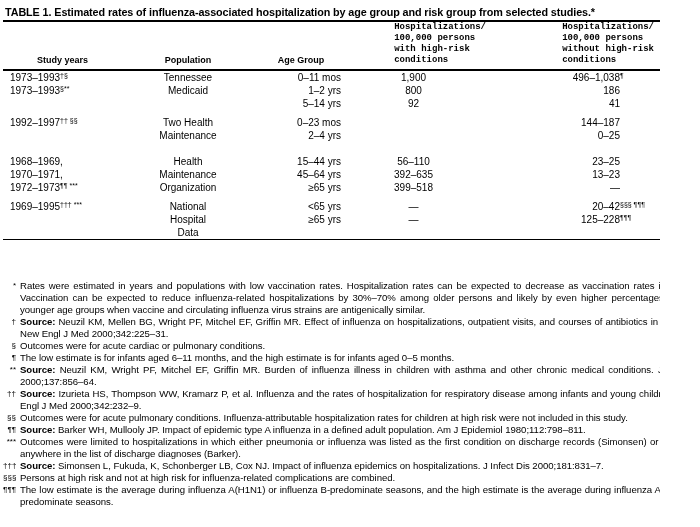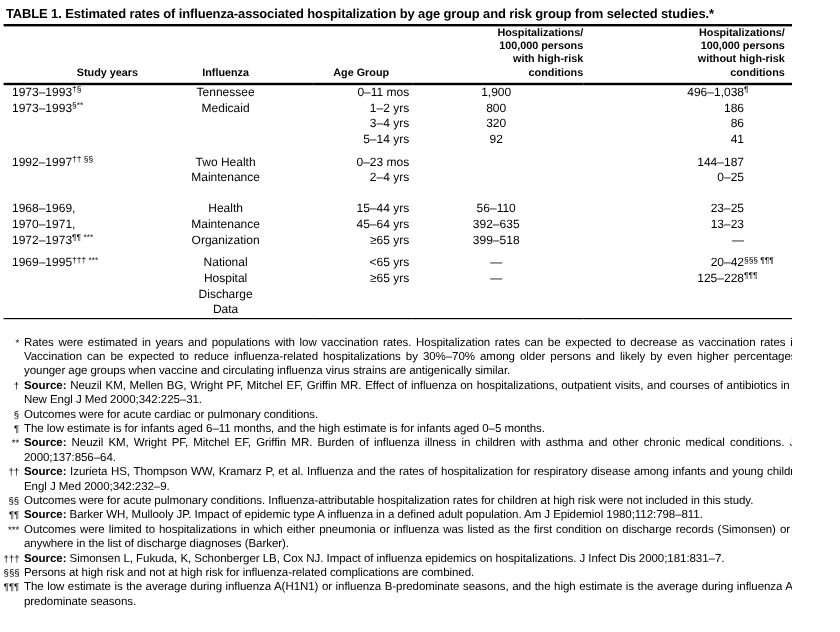--- a/index.html
+++ b/index.html
@@ -19,26 +19,26 @@
   table.tbl {
     position:absolute; left:3px; top:22px; width:694px;
     border-collapse:collapse; table-layout:fixed;
     border-bottom:1px solid #000;
   }
   .tbl thead th {
     vertical-align:bottom; font-size:9px; font-weight:bold;
     line-height:11px; padding:0 0 3px 0;
     border-bottom:2px solid #000;
   }
-  .tbl th.h1 { text-align:right; padding-left:7px; }
+  .tbl th.h1 { text-align:center; padding-left:7px; }
   .tbl th.h2 { text-align:center; }
   .tbl th.h3 { padding-right:3px; }
   .tbl th.h4 { text-align:right; padding-right:0; }
   .tbl th.h5 { text-align:right; padding-right:43px; }
-  .blk { display:inline-block; text-align:right; white-space:pre-line; }
+  .blk { display:inline-block; text-align:left; white-space:pre-line;font-family:Liberation Mono, monospace; }
   .tbl tbody td {
     font-size:10px; height:13px; line-height:13px; padding:0;
     white-space:nowrap; overflow:visible;
   }
   .tbl td.c1 { text-align:left;  padding-left:7px; }
   .tbl td.c2 { text-align:center; }
   .tbl td.c3 { text-align:right; padding-right:3px; }
   .tbl td.c4 { text-align:center; padding-right:3px; }
   .tbl td.c5 { text-align:right; padding-right:77px; }
   .tbl tr.sp6 td  { height:6px;  line-height:6px;  font-size:1px; }
@@ -74,21 +74,21 @@
     <colgroup>
       <col style="width:112px">
         <col style="width:146px">
         <col style="width:83px">
         <col style="width:142px">
         <col style="width:211px">
     </colgroup>
     <thead>
       <tr>
         <th class="h1">Study years</th>
-        <th class="h2">Influenza</th>
+        <th class="h2">Population</th>
         <th class="h3">Age Group</th>
         <th class="h4"><span class="blk">Hospitalizations/
 100,000 persons
 with high-risk
 conditions</span></th>
         <th class="h5"><span class="blk">Hospitalizations/
 100,000 persons
 without high-risk
 conditions</span></th>
       </tr>
@@ -104,27 +104,20 @@
       <tr>
         <td class="c1"><span>1973–1993</span><sup class="sp">§**</sup></td>
         <td class="c2">Medicaid</td>
         <td class="c3">1–2 yrs</td>
         <td class="c4"><span>800</span><sup class="oh"></sup></td>
         <td class="c5"><span>186</span><sup class="oh"></sup></td>
       </tr>
       <tr>
         <td class="c1"><span></span><sup class="sp"></sup></td>
         <td class="c2"></td>
-        <td class="c3">3–4 yrs</td>
-        <td class="c4"><span>320</span><sup class="oh"></sup></td>
-        <td class="c5"><span>86</span><sup class="oh"></sup></td>
-      </tr>
-      <tr>
-        <td class="c1"><span></span><sup class="sp"></sup></td>
-        <td class="c2"></td>
         <td class="c3">5–14 yrs</td>
         <td class="c4"><span>92</span><sup class="oh"></sup></td>
         <td class="c5"><span>41</span><sup class="oh"></sup></td>
       </tr>
       <tr class="sp6">
           <td colspan="5"></td>
         </tr>
       <tr>
         <td class="c1"><span>1992–1997</span><sup class="sp">†† §§</sup></td>
         <td class="c2">Two Health</td>
@@ -175,27 +168,20 @@
       </tr>
       <tr>
         <td class="c1"><span></span><sup class="sp"></sup></td>
         <td class="c2">Hospital</td>
         <td class="c3">≥65 yrs</td>
         <td class="c4"><span>—</span><sup class="oh"></sup></td>
         <td class="c5"><span>125–228</span><sup class="oh">¶¶¶</sup></td>
       </tr>
       <tr>
         <td class="c1"><span></span></td>
-        <td class="c2">Discharge</td>
-        <td class="c3"></td>
-        <td class="c4"></td>
-        <td class="c5"></td>
-      </tr>
-      <tr>
-        <td class="c1"><span></span></td>
         <td class="c2">Data</td>
         <td class="c3"></td>
         <td class="c4"></td>
         <td class="c5"></td>
       </tr>
     </tbody>
   </table>
 
   <div class="footnotes">
     <div class="fn">

